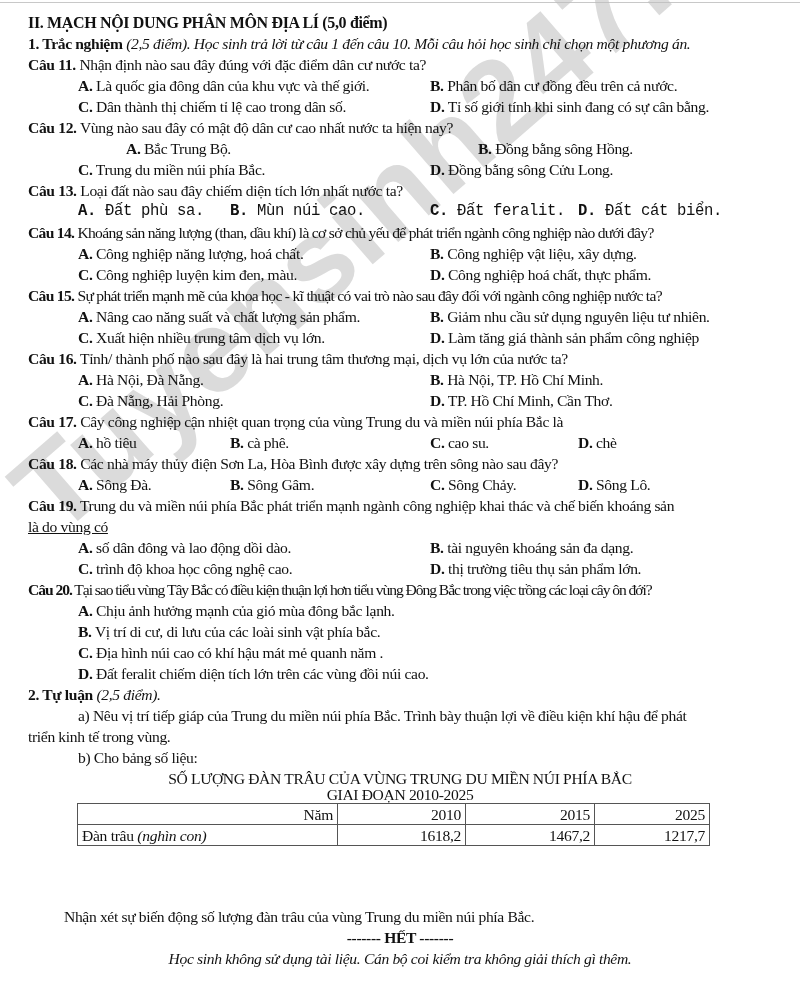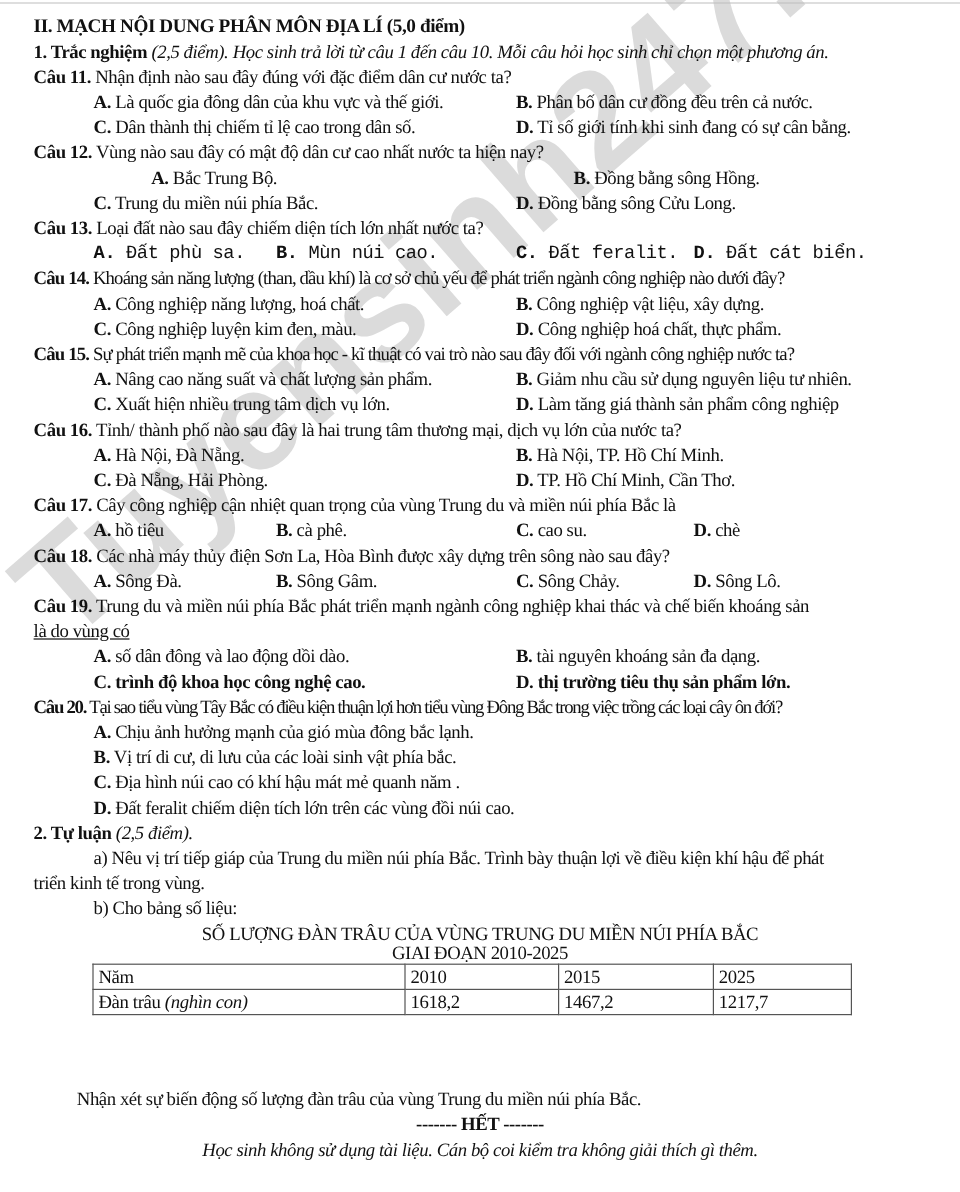--- a/index.html
+++ b/index.html
@@ -16,21 +16,21 @@
   .b { font-weight: bold; }
   .i { font-style: italic; }
   .opt { position: absolute; white-space: nowrap; }
   .title { font-weight: bold; font-size: 16px; }
   .center { text-align: center; width: 800px; }
   table.data {
     position: absolute; left: 77px; top: 803px; width: 633px; border-collapse: collapse;
     font-size: 15.6px; letter-spacing: -0.3px;
   }
   table.data td { border: 1px solid #555; height: 20px; line-height: 19px; padding: 0 4px; }
-  table.data td.num { text-align: left; margin-top: 32px; }
+  table.data td.num { text-align: right; margin-top: 32px; }
   .watermark {
     position: absolute; left: 30px; top: 440px; font-family: "Liberation Sans", "DejaVu Sans", sans-serif;
     font-weight: bold; font-size: 118px; color: rgba(190,190,190,0.55); transform: rotate(-41deg);
     transform-origin: left center; white-space: nowrap; pointer-events: none; letter-spacing: 1px;
   }
   .het { font-weight: bold; }
 </style>
 </head>
 <body>
 
@@ -148,21 +148,21 @@
 
   <div class="ln" style="top:495px; left:28px;">
     <span class="b">Câu 19.</span>
     <span>Trung du và miền núi phía Bắc phát triển mạnh ngành công nghiệp khai thác và chế biến khoáng sản</span>
   </div>
   <div class="ln" style="top:516px; left:28px;text-decoration:underline;">là do vùng có</div>
   <div class="ln" style="top:537px; width:800px;">
     <span class="opt" style="left:78px;"><b>A.</b> <span>số dân đông và lao động dồi dào.</span></span>
     <span class="opt" style="left:430px;"><b>B.</b> <span>tài nguyên khoáng sản đa dạng.</span></span>
   </div>
-  <div class="ln" style="top:558px; width:800px;font-weight:bold;">
+  <div class="ln" style="top:558px; width:800px;">
     <span class="opt" style="left:78px;"><b>C.</b> <span>trình độ khoa học công nghệ cao.</span></span>
     <span class="opt" style="left:430px;"><b>D.</b> <span>thị trường tiêu thụ sản phẩm lớn.</span></span>
   </div>
 
   <div class="ln" style="top:579px; left:28px; letter-spacing:-1.05px;">
     <span class="b">Câu 20.</span>
     <span>Tại sao tiểu vùng Tây Bắc có điều kiện thuận lợi hơn tiểu vùng Đông Bắc trong việc trồng các loại cây ôn đới?</span>
   </div>
   <div class="ln" style="top:600px; left:78px;"><b>A.</b> <span>Chịu ảnh hưởng mạnh của gió mùa đông bắc lạnh.</span></div>
   <div class="ln" style="top:621px; left:78px;"><b>B.</b> <span>Vị trí di cư, di lưu của các loài sinh vật phía bắc.</span></div>

